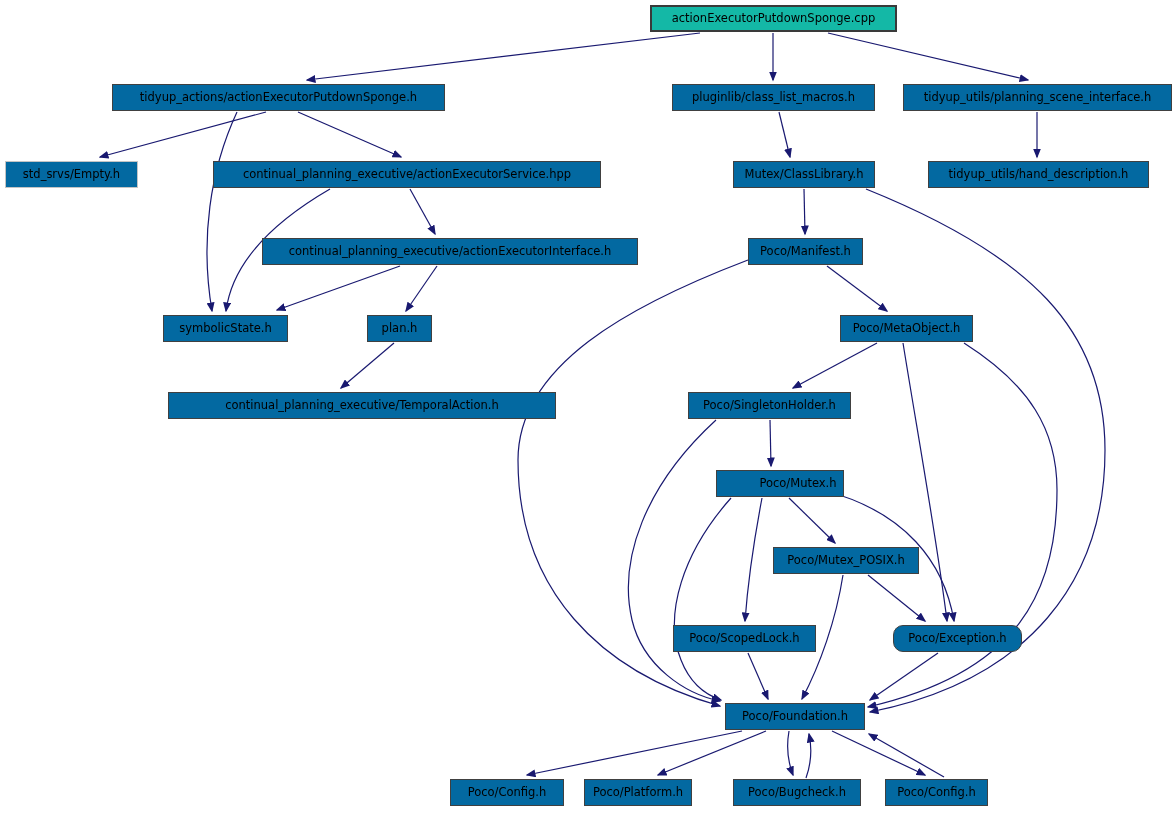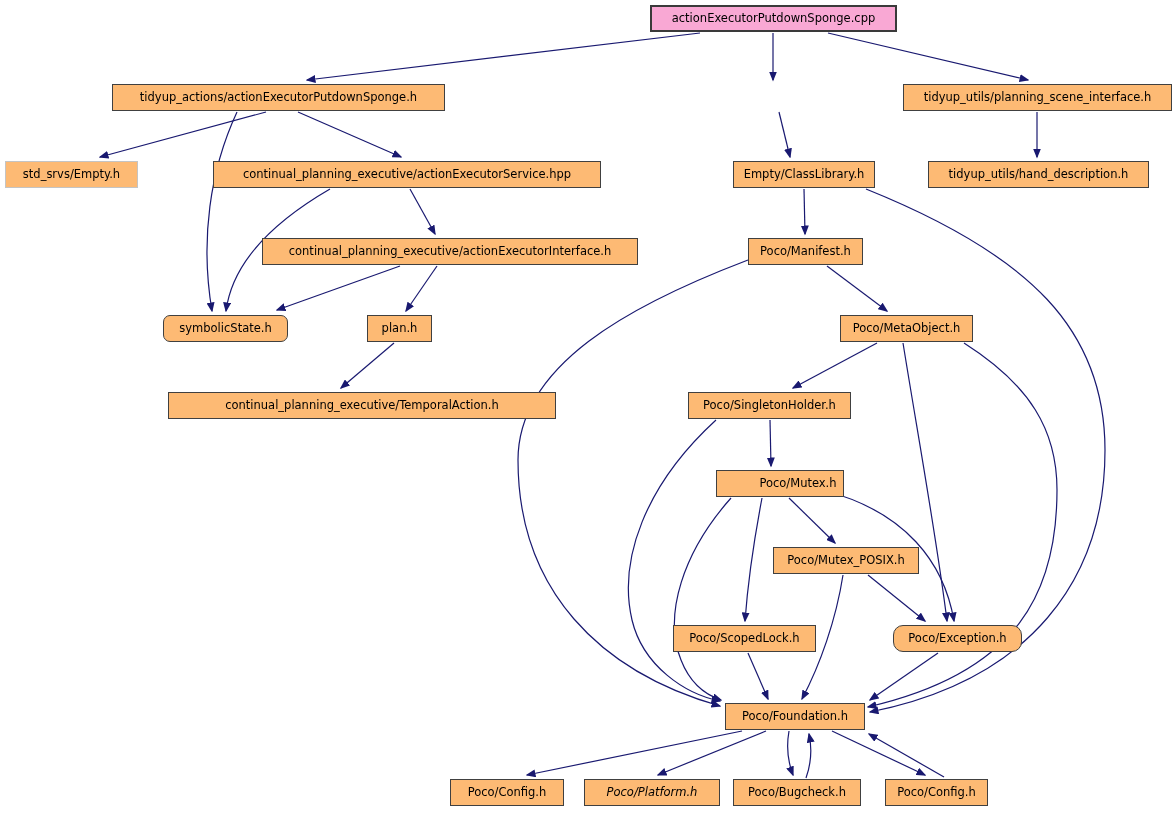--- a/index.html
+++ b/index.html
@@ -13,28 +13,28 @@
   #edges{position:absolute;left:0;top:0;width:1176px;height:813px;}
   .edge{fill:none;stroke:#191970;stroke-width:1.2px;}
   .node{
     position:absolute;
     box-sizing:border-box;
     height:27px;
     line-height:24px;
     text-align:center;
     font-size:11.5px;
     color:#000000;
-    background:#fdba74;
+    background:#0369a1;
     border:1.5px solid #404040;
     white-space:nowrap;
     overflow:hidden;
     cursor:pointer;
   }
   .node.root{
-    background:#f9a8d4;
+    background:#14b8a6;
     border:2.5px solid #3a3a3a;
     line-height:22px;
     cursor:default;
     text-align:center;
   }
   .node.external{
     border:1.5px solid #c4c4c4;
     cursor:default;
   }
 </style>
@@ -80,34 +80,35 @@
       <path d="M 938 653 L 870 700" class="edge" marker-end="url(#arrow)"></path>
       <path d="M 742 731 L 527 775" class="edge" marker-end="url(#arrow)"></path>
       <path d="M 766 731 L 658 775" class="edge" marker-end="url(#arrow)"></path>
       <path d="M 789 731 C 786 748, 788 762, 793 775" class="edge" marker-end="url(#arrow)"></path>
       <path d="M 806 778 C 811 764, 812 748, 809 734" class="edge" marker-end="url(#arrow)"></path>
       <path d="M 832 731 L 925 775" class="edge" marker-end="url(#arrow)"></path>
       <path d="M 944 777 L 869 734" class="edge" marker-end="url(#arrow)"></path>
     </svg>
 <div class="node root" style="left: 650px; top: 5px; width: 247px;">actionExecutorPutdownSponge.cpp</div>
     <div class="node normal" style="left: 112px; top: 84px; width: 333px;">tidyup_actions/actionExecutorPutdownSponge.h</div>
+    <div class="node normal" style="left: 672px; top: 84px; width: 203px;">pluginlib/class_list_macros.h</div>
     <div class="node normal" style="left: 903px; top: 84px; width: 269px;">tidyup_utils/planning_scene_interface.h</div>
     <div class="node external" style="left: 5px; top: 161px; width: 133px;">std_srvs/Empty.h</div>
     <div class="node normal" style="left: 213px; top: 161px; width: 388px;">continual_planning_executive/actionExecutorService.hpp</div>
-    <div class="node normal" style="left: 733px; top: 161px; width: 142px;">Empty/ClassLibrary.h</div>
+    <div class="node normal" style="left: 733px; top: 161px; width: 142px;">Mutex/ClassLibrary.h</div>
     <div class="node normal" style="left: 928px; top: 161px; width: 221px;">tidyup_utils/hand_description.h</div>
     <div class="node normal" style="left: 262px; top: 238px; width: 376px;">continual_planning_executive/actionExecutorInterface.h</div>
     <div class="node normal" style="left: 748px; top: 238px; width: 115px;">Poco/Manifest.h</div>
-    <div class="node normal" style="left: 163px; top: 315px; width: 125px; border-radius: 7px;">symbolicState.h</div>
+    <div class="node normal" style="left: 163px; top: 315px; width: 125px;">symbolicState.h</div>
     <div class="node normal" style="left: 367px; top: 315px; width: 65px;">plan.h</div>
     <div class="node normal" style="left: 840px; top: 315px; width: 133px;">Poco/MetaObject.h</div>
     <div class="node normal" style="left: 168px; top: 392px; width: 388px;">continual_planning_executive/TemporalAction.h</div>
     <div class="node normal" style="left: 688px; top: 392px; width: 163px;">Poco/SingletonHolder.h</div>
     <div class="node normal" style="left: 716px; top: 470px; width: 128px; padding-left: 36px;">Poco/Mutex.h</div>
     <div class="node normal" style="left: 773px; top: 547px; width: 146px;">Poco/Mutex_POSIX.h</div>
     <div class="node normal" style="left: 673px; top: 625px; width: 143px;">Poco/ScopedLock.h</div>
     <div class="node normal" style="left: 893px; top: 625px; width: 129px; border-radius: 10px;">Poco/Exception.h</div>
     <div class="node normal" style="left: 725px; top: 703px; width: 140px;">Poco/Foundation.h</div>
     <div class="node normal" style="left: 450px; top: 779px; width: 114px;">Poco/Config.h</div>
-    <div class="node normal" style="left: 584px; top: 779px; width: 136px; font-style: italic;">Poco/Platform.h</div>
+    <div class="node normal" style="left: 584px; top: 779px; width: 108px;">Poco/Platform.h</div>
     <div class="node normal" style="left: 733px; top: 779px; width: 128px;">Poco/Bugcheck.h</div>
     <div class="node normal" style="left: 885px; top: 779px; width: 103px;">Poco/Config.h</div>
   </div>
 
 </body></html>

